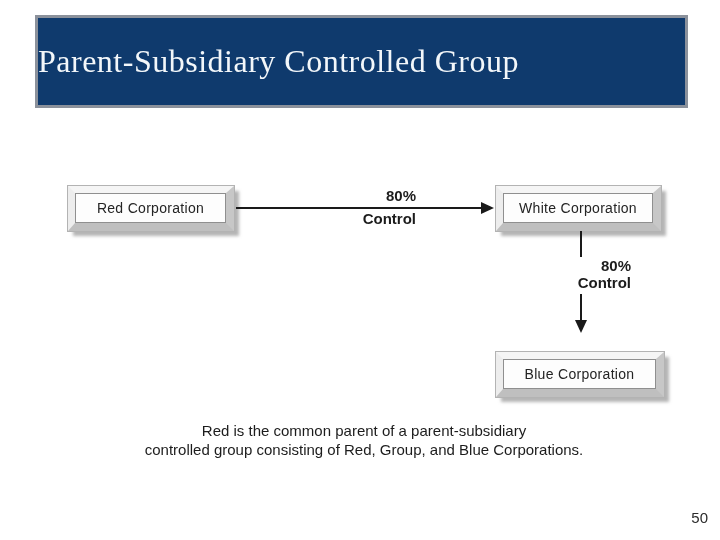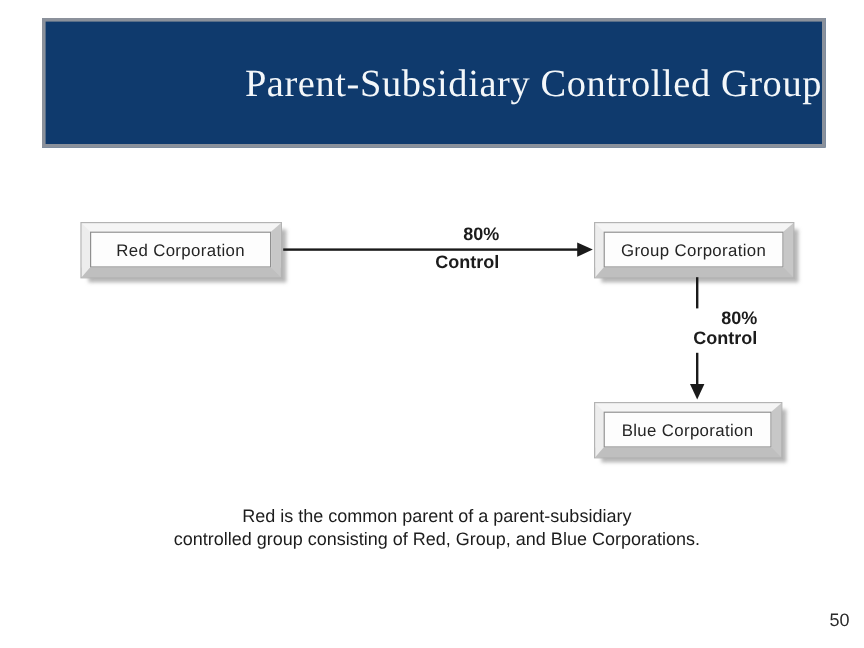--- a/index.html
+++ b/index.html
@@ -9,27 +9,27 @@
     height: 540px;
     background: #ffffff;
     overflow: hidden;
     font-family: "Liberation Sans", sans-serif;
   }
 
   
   .title-bar {
     position: absolute;
     left: 35px; top: 15px;
-    width: 653px; height: 108px;
+    width: 653px; height: 93px;
     box-sizing: border-box;
     background: #0f3a6d;
     border: 3px solid #8b919b;
     display: flex;
     align-items: center;
-    justify-content: flex-end;
+    justify-content: flex-start;
   }
   .title-text {
     margin: 0;
     font-family: "Liberation Serif", serif;
     font-weight: normal;
     font-size: 32px;
     letter-spacing: 0.5px;
     color: #f3f7fa;
     white-space: nowrap;
   }
@@ -56,21 +56,21 @@
     display: flex;
     align-items: center;
     justify-content: center;
     font-size: 14px;
     letter-spacing: 0.3px;
     color: #242424;
     white-space: nowrap;
   }
   .corp.red   { left: 68px;  top: 186px; width: 166px; height: 45px; text-align: center; }
   .corp.white { left: 496px; top: 186px; width: 165px; height: 45px; }
-  .corp.blue  { left: 496px; top: 336px; width: 155px; height: 45px; }
+  .corp.blue  { left: 496px; top: 352px; width: 168px; height: 45px; }
 
   
   .h-line {
     position: absolute;
     left: 236px; top: 207px;
     width: 247px; height: 2px;
     background: #1a1a1a;
   }
   .h-arrowhead {
     position: absolute;
@@ -142,21 +142,21 @@
     <h1 class="title-text">Parent-Subsidiary Controlled Group</h1>
   </header>
 
   <div>
 
     <div class="corp red">
       <div class="corp-inner">Red Corporation</div>
     </div>
 
     <div class="corp white">
-      <div class="corp-inner">Group Corporation</div>
+      <div class="corp-inner">White Corporation</div>
     </div>
 
     <div class="corp blue">
       <div class="corp-inner">Blue Corporation</div>
     </div>
 
     <div class="h-line"></div>
     <div class="h-arrowhead"></div>
     <div class="edge-label h-percent">80%</div>
     <div class="edge-label h-control">Control</div>

